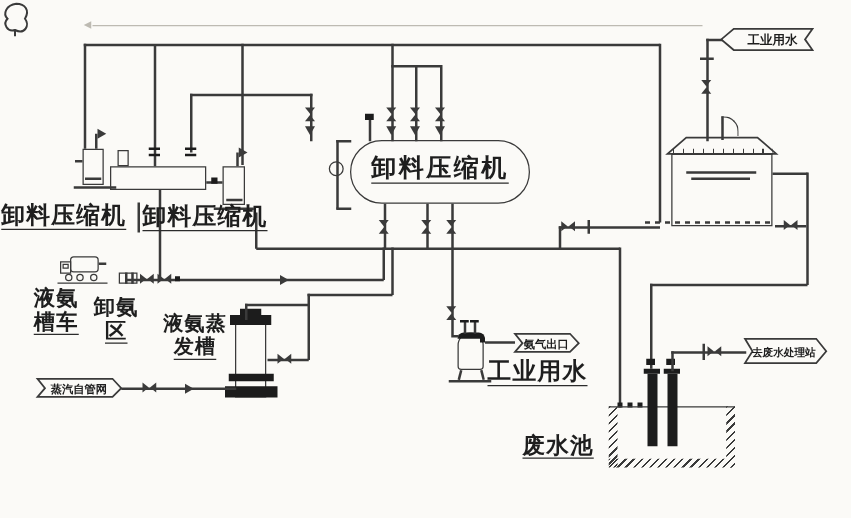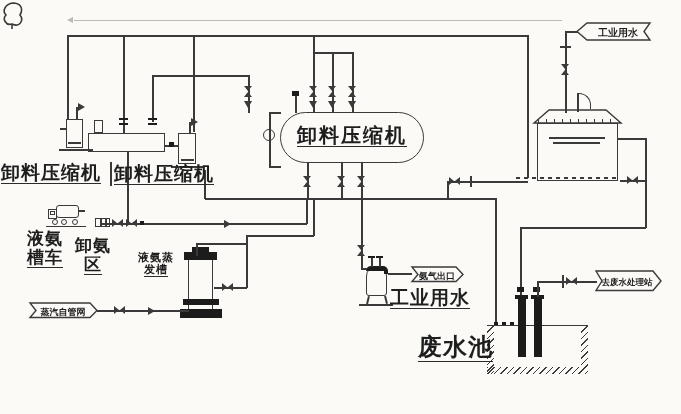--- a/index.html
+++ b/index.html
@@ -152,21 +152,21 @@
   <div class="ln" style="left:447px;top:181px;width:1.5px;height:18px"></div>
   <span class="valve" style="left:449px;top:177px"></span>
   <div class="ln" style="left:470px;top:176px;width:1.5px;height:11px"></div>
 
   
   <div class="box" style="left:188px;top:258px;width:25px;height:60px"></div>
   <div class="blk" style="left:184px;top:252px;width:33px;height:8px"></div>
   <div class="blk" style="left:192px;top:247px;width:17px;height:5px"></div>
   <div class="blk" style="left:183px;top:299px;width:36px;height:6px"></div>
   <div class="blk" style="left:180px;top:309px;width:42px;height:9px"></div>
-  <div class="lbl ctr" style="left:125px;top:251px;font-size:11px;width:62px">
+  <div class="lbl ctr" style="left:125px;top:251px;font-size:16px;width:62px">
     <span style="display:block">液氨蒸</span>
     <span class="ul" style="display:inline-block">发槽</span>
   </div>
   
   <div class="ln" style="left:196px;top:243px;width:1.5px;height:13px"></div>
   <div class="ln" style="left:196px;top:243px;width:51px;height:1.5px"></div>
   <div class="ln" style="left:246px;top:235px;width:1.5px;height:53px"></div>
   <div class="ln" style="left:214px;top:287px;width:33px;height:1.5px"></div>
   <span class="valve" style="left:222px;top:283px"></span>
   <div class="ln" style="left:246px;top:235px;width:68px;height:1.5px"></div>
@@ -243,19 +243,19 @@
   <div class="blk" style="left:518px;top:299px;width:8px;height:58px"></div>
   <div class="blk" style="left:534px;top:299px;width:8px;height:58px"></div>
   <div class="blk" style="left:515px;top:295px;width:13px;height:4px"></div>
   <div class="blk" style="left:531px;top:295px;width:13px;height:4px"></div>
   <div class="blk" style="left:517px;top:287px;width:7px;height:5px"></div>
   <div class="blk" style="left:533px;top:287px;width:7px;height:5px"></div>
   <div class="ln" style="left:537px;top:281px;width:1.5px;height:16px"></div>
   <div class="ln" style="left:537px;top:281px;width:60px;height:1.5px"></div>
   <div class="ln" style="left:562px;top:275px;width:1.5px;height:13px"></div>
   <span class="valve" style="left:566px;top:277px"></span>
-  <div class="lbl ul" style="left:418px;top:334px;font-size:24px">废水池</div>
+  <div class="lbl ul" style="left:418px;top:346px;font-size:18px">废水池</div>
   <svg class="flag" style="left:595px;top:270px" width="68" height="22" viewBox="0 0 68 22">
     <polygon points="1,1 58,1 66,11 58,20.5 1,20.5 7,11"></polygon>
     <text x="32" y="14.5" text-anchor="middle" font-size="8.5">去废水处理站</text>
   </svg>
 
 </div>
 
 </body></html>

